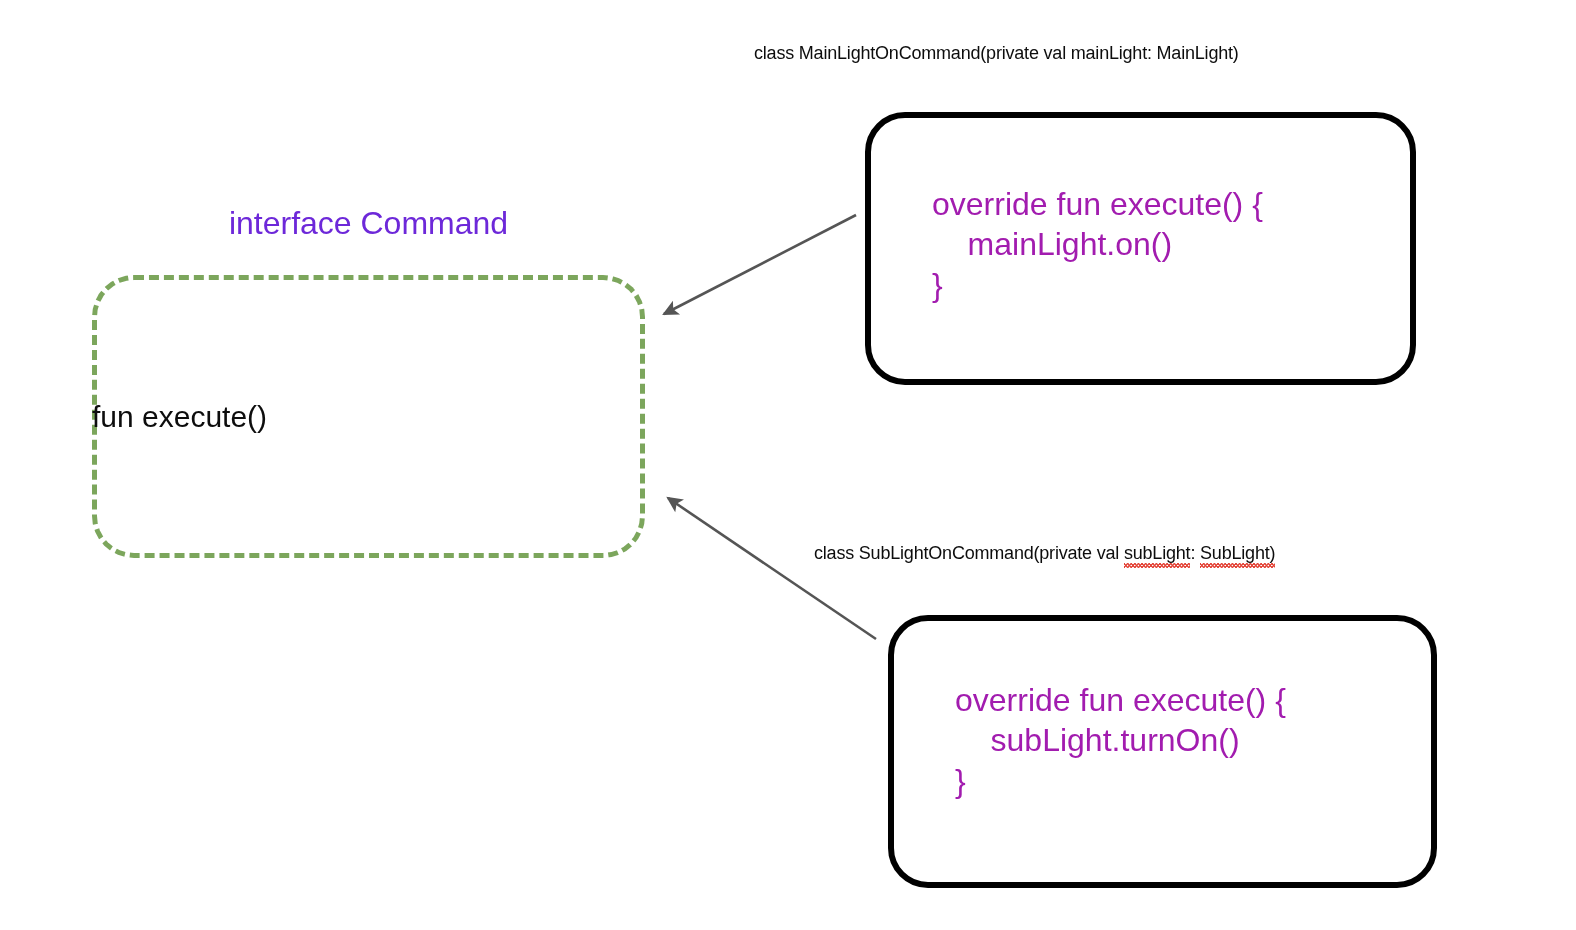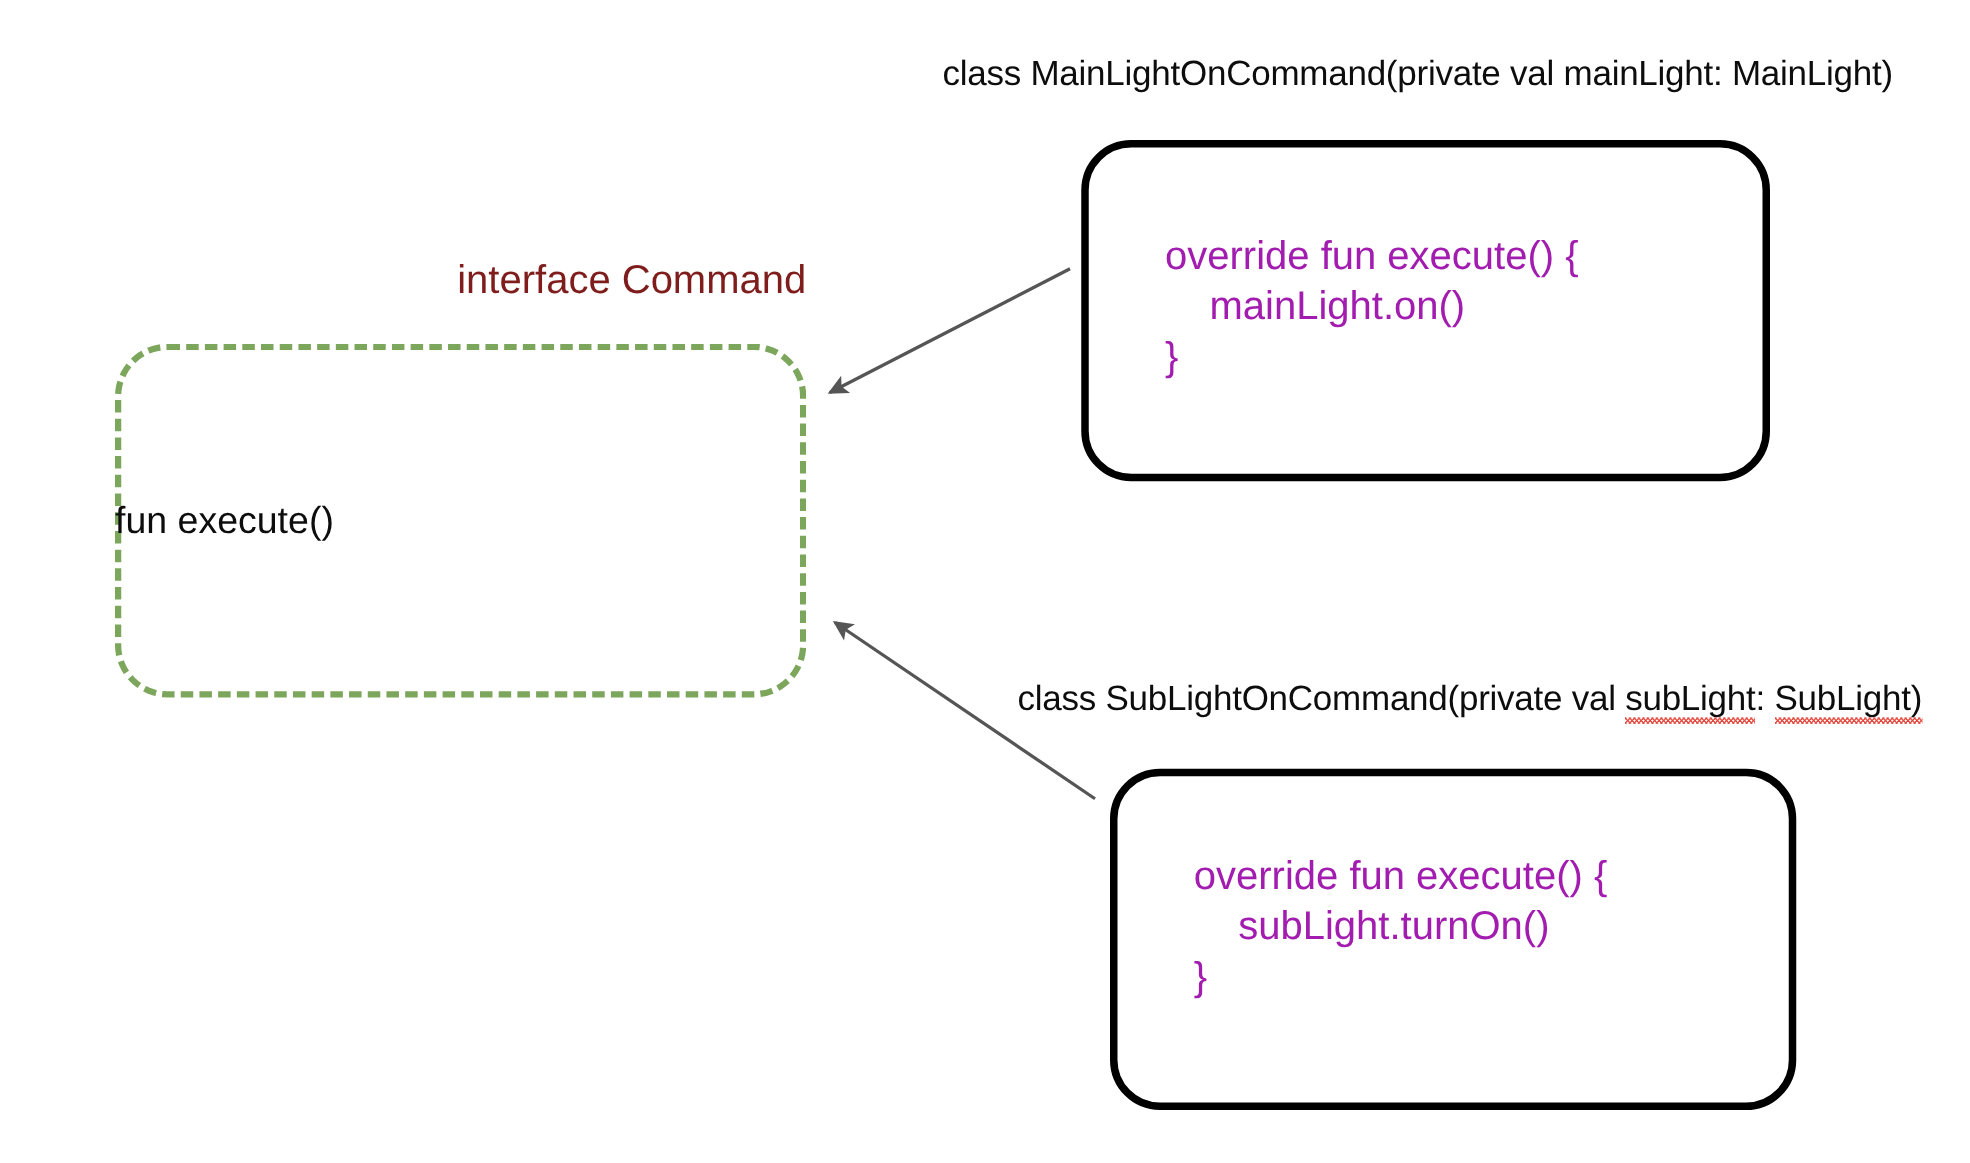--- a/index.html
+++ b/index.html
@@ -17,21 +17,21 @@
     height: 930px;
     background: #ffffff;
     overflow: hidden;
   }
 
   
   .abs { position: absolute; }
 
   
   .caption {
-    font-size: 28px;
+    font-size: 18px;
     line-height: 1.1;
     white-space: nowrap;
     letter-spacing: -0.2px;
     color: #0d0d0d;
   }
 
   .label-main {
     left: 754px;
     top: 44px;
   }
@@ -62,24 +62,24 @@
     background-size: 3.6px 5px, 3.6px 5px;
     background-repeat: repeat-x, repeat-x;
     opacity: 0.95;
   }
 
   
   .iface-title {
     left: 92px;
     top: 205px;
     width: 553px;
-    text-align: right;
+    text-align: center;
     font-size: 32px;
     line-height: 1.15;
-    color: #7f1d1d;
+    color: #6d28d9;
     white-space: nowrap;
   }
 
   .iface-box {
     left: 92px;
     top: 275px;
     width: 553px;
     height: 283px;
     box-sizing: border-box;
     border: 5px dashed #7ca65c;

